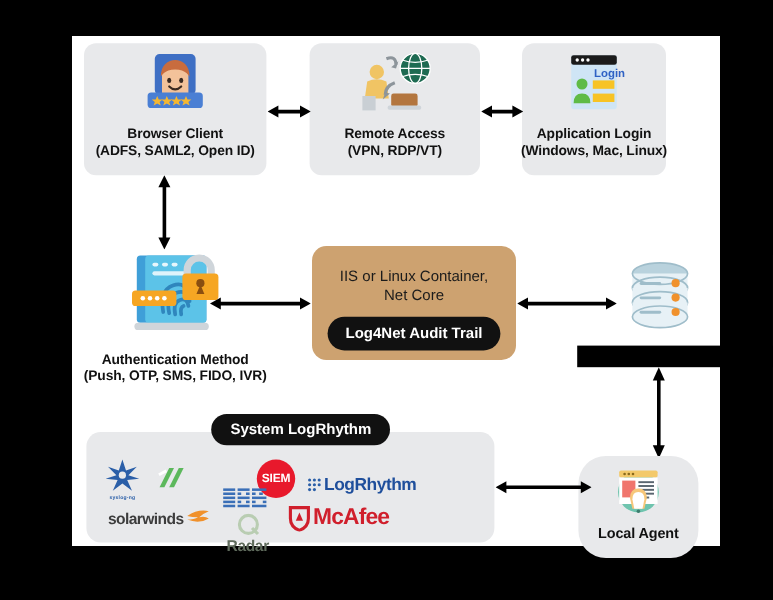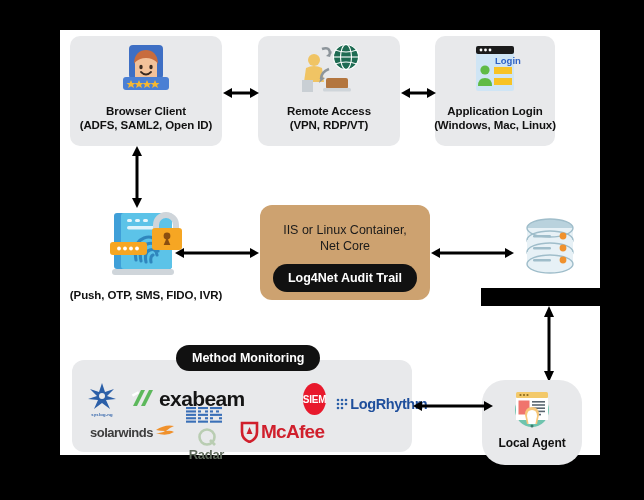--- a/index.html
+++ b/index.html
@@ -241,20 +241,21 @@
             <circle cx="31" cy="40.5" r="1.9"></circle>
             <circle cx="37" cy="40.5" r="1.9"></circle>
           </g>
           <path d="M56 22 v-5 a10 10 0 0 1 20 0 v5" fill="none" stroke="#cfd5da" stroke-width="6"></path>
           <rect x="52" y="20" width="30" height="22" rx="3" fill="#f6a623"></rect>
           <circle cx="67" cy="28" r="3.4" fill="#8a4e10"></circle>
           <path d="M67 29 l3.3 8 h-6.6 z" fill="#8a4e10"></path>
           <rect x="12" y="61" width="62" height="6" rx="3" fill="#cfd5da"></rect>
         </svg>
       </span>
+      <div class="caption" style="margin-top:4px; font-weight:bold;">Authentication Method</div>
       <div class="caption" style="font-weight:bold;">(Push, OTP, SMS, FIDO, IVR)</div>
     </div>
 
     <div id="core-box" style="left:200px; top:175px; width:170px; height:95px;">
       <div class="core-title">IIS or Linux Container,</div>
       <div class="core-title" style="margin-top:0;">Net Core</div>
       <div class="pill" style="margin-top:10px;">Log4Net Audit Trail</div>
     </div>
 
     <div style="position:absolute; left:440px; top:182px; width:100px; height:110px; display:flex; flex-direction:column; align-items:center;">
@@ -310,21 +311,20 @@
           </svg>
           <span style="font-size:4.2px;font-weight:bold;color:#2b5fa8;letter-spacing:.2px;">syslog-ng</span>
         </span>
 
         <span style="display:inline-flex;align-items:center;gap:3px;">
           <svg width="26" height="24" viewBox="0 0 26 24">
             <path d="M3 19 L11 3 L15 3 L7 19 Z" fill="#5cb85c"></path>
             <path d="M11 19 L19 3 L23 3 L15 19 Z" fill="#5cb85c"></path>
             <rect x="2" y="6" width="7" height="2.4" fill="#ffffff" transform="rotate(-28 5 7)"></rect>
           </svg>
-          <span style="font-size:21px;font-weight:bold;color:#141414;letter-spacing:-0.6px;">exabeam</span>
         </span>
 
         <span style="display:inline-flex;align-items:center;justify-content:center;width:32px;height:32px;border-radius:50%;background:#e8192c;margin-left:48px;">
           <span style="font-size:10px;font-weight:bold;color:#ffffff;letter-spacing:-0.2px;">SIEM</span>
         </span>
 
         <span style="display:inline-flex;align-items:center;gap:2px;margin-top:10px;">
           <svg width="12" height="16" viewBox="0 0 12 16">
             <g fill="#2b5fa8">
               <circle cx="2" cy="4" r="1.3"></circle>
@@ -384,21 +384,21 @@
         <span style="display:inline-flex;align-items:center;gap:2px;">
           <svg width="19" height="22" viewBox="0 0 19 22">
             <path d="M2 2 h15 v9 q0 7-7.5 10 Q2 18 2 11 Z" fill="none" stroke="#d01f2c" stroke-width="2.6"></path>
             <path d="M9.5 6 l3 7 h-6 z" fill="#d01f2c"></path>
           </svg>
           <span style="font-size:19px;font-weight:bold;color:#d01f2c;letter-spacing:-0.7px;">McAfee</span>
         </span>
       </div>
     </div>
 
-    <div id="monitor-badge" style="left:116px; top:315px;">Method Monitoring</div>
+    <div id="monitor-badge" style="left:116px; top:315px;">System LogRhythm</div>
 
     <div class="node" style="left:422px; top:350px; width:100px; height:85px;border-radius:23px;">
       <span class="icon" style="margin-top:6px;">
         <svg width="48" height="44" viewBox="0 0 48 44">
           <circle cx="24" cy="24" r="17" fill="#6fc4ae"></circle>
           <rect x="8" y="6" width="32" height="6" rx="1.5" fill="#f3c96a"></rect>
           <circle cx="12.5" cy="9" r="1.1" fill="#8a6a1c"></circle>
           <circle cx="16" cy="9" r="1.1" fill="#8a6a1c"></circle>
           <circle cx="19.5" cy="9" r="1.1" fill="#8a6a1c"></circle>
           <rect x="8" y="12" width="32" height="22" fill="#ffffff"></rect>

